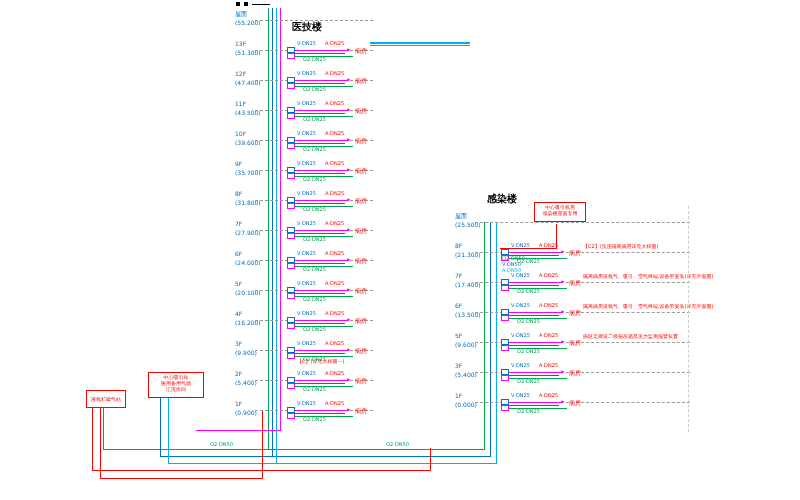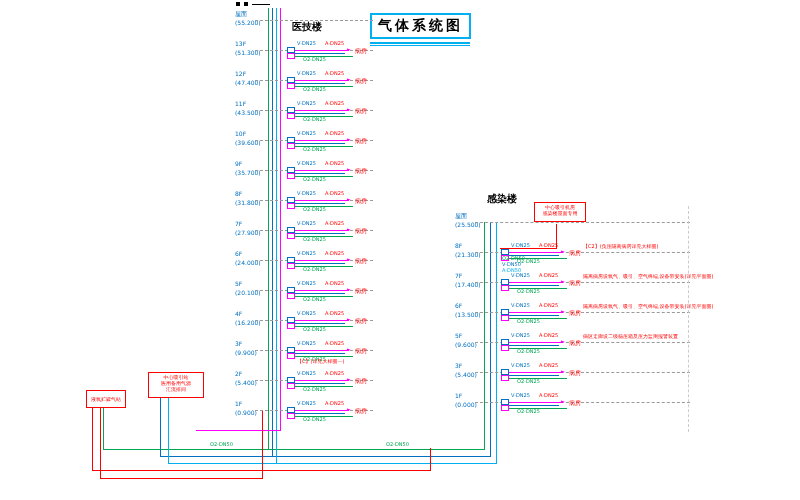--- a/index.html
+++ b/index.html
@@ -71,21 +71,20 @@
 </style>
 </head>
 <body>
 
 <div id="canvas">
 
   <div class="lm" id="lm1"></div>
   <div class="lm" id="lm2"></div>
   <div class="lm" id="lm3"></div>
 
-  <div id="title-box">气体系统图</div>
   <div class="title-underline" id="tu1"></div>
   <div class="title-underline" id="tu2"></div>
 
   <div class="bldg-name" id="bname-left">医技楼</div>
   <div class="bldg-name" id="bname-right">感染楼</div>
 
   <div id="pipes-layer">
       <div class="pline" style="left: 268px; top: 8px; width: 1px; height: 441px; background: rgb(0, 166, 81);"></div>
       <div class="pline" style="left: 103px; top: 449px; width: 382px; height: 1px; background: rgb(0, 166, 81);"></div>
       <div class="pline" style="left: 484px; top: 222px; width: 1px; height: 228px; background: rgb(0, 166, 81);"></div>

